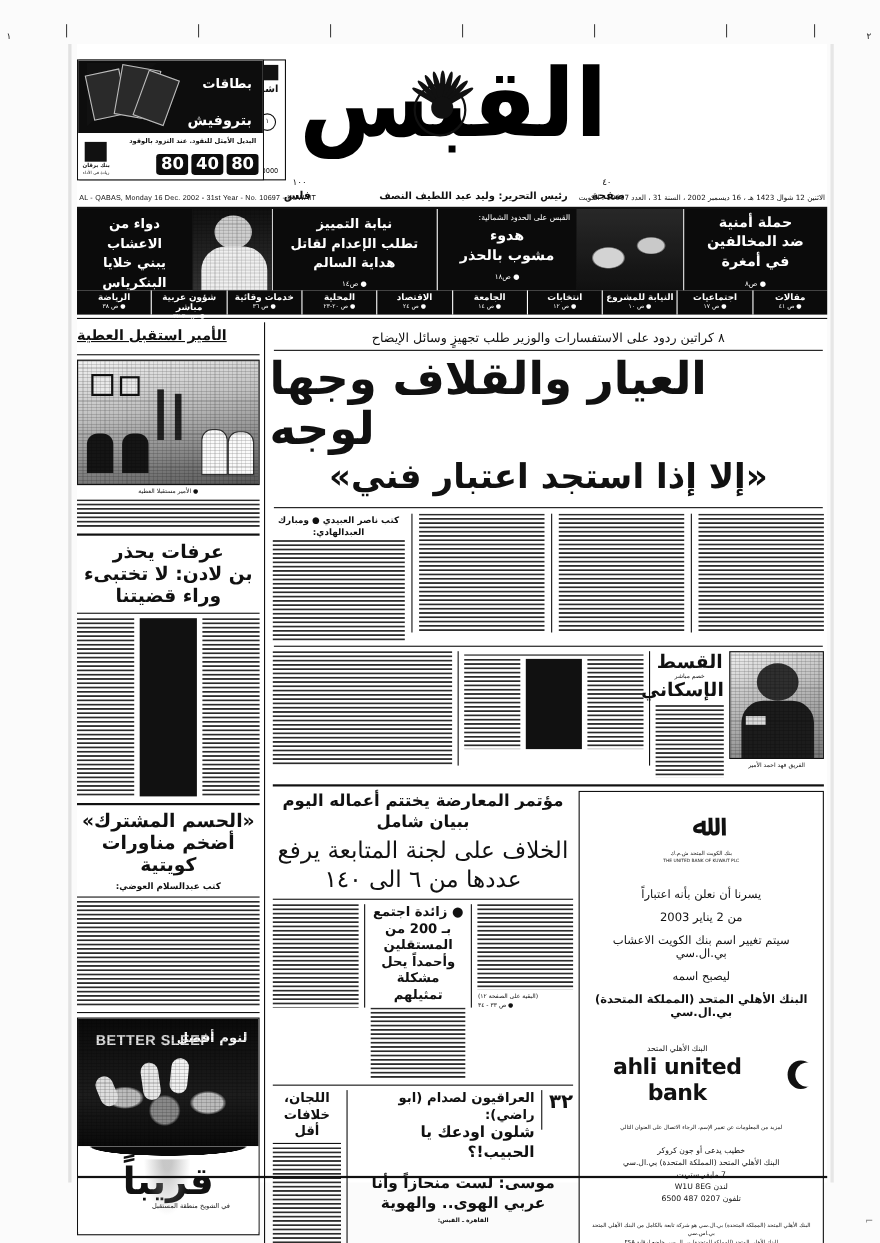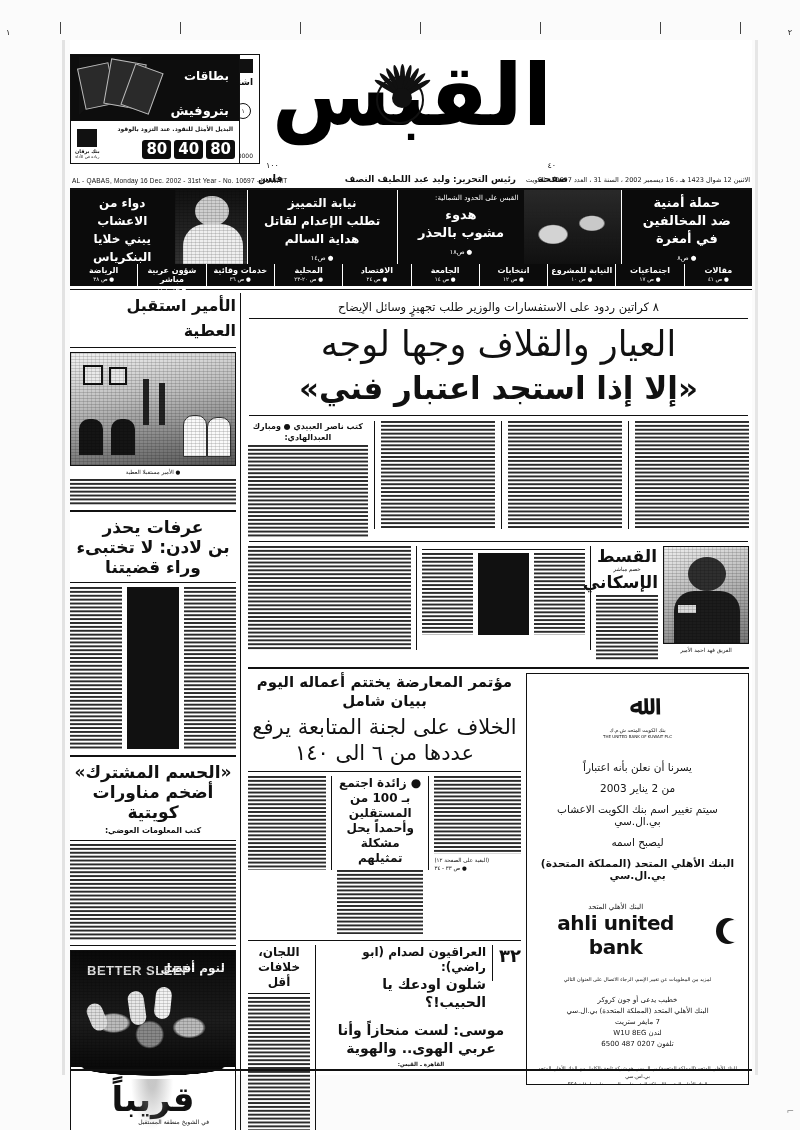--- a/index.html
+++ b/index.html
@@ -128,28 +128,28 @@
   .nav-p{font-size:5.5px;margin-top:1px;}
 
   
   .body-grid{position:relative;display:flex;}
   .col-right{width:166px;}
   .col-mid{flex:1;}
   .gut{width:1px;background:#111;margin:0 4px;}
 
   .kicker{font-size:11.5px;text-align:center;line-height:16px;padding:6px 4px 1px;}
   .head-xl{
-    font-size:35px;font-weight:normal;text-align:center;line-height:46px;
+    font-size:41px;font-weight:bold;text-align:left;line-height:46px;
     letter-spacing:-1px;
   }
   .head-xl2{
     font-size:31px;font-weight:bold;text-align:center;line-height:38px;letter-spacing:-1px;
   }
   .head-r{font-size:17px;font-weight:bold;text-align:center;line-height:20px;}
-  .head-r2{font-size:16px;font-weight:bold;text-align:right;line-height:25px;letter-spacing:-.5px;}
+  .head-r2{font-size:13px;font-weight:bold;text-align:left;line-height:25px;letter-spacing:-.5px;text-decoration:underline;}
   .head-mid{font-size:15px;font-weight:bold;text-align:center;line-height:19px;}
   .head-mid2{font-size:21px;font-weight:normal;text-align:center;line-height:26px;letter-spacing:-.5px;}
   .head-s{font-size:12px;font-weight:bold;text-align:center;line-height:15px;}
   .head-s2{font-size:14px;font-weight:bold;text-align:center;line-height:18px;}
   .byline{font-size:8px;text-align:center;font-weight:bold;line-height:11px;}
   .caption{font-size:5.5px;text-align:center;line-height:8px;}
 
   
   .txt{
     --lh:4.2px;
@@ -503,21 +503,21 @@
             <div class="rule hr1" style="margin:5px 0 4px"></div>
 
             <div style="display:flex;gap:5px">
               <div style="flex:1">
                 <div class="txt tight" style="height:78px"></div>
                 <div class="caption" style="margin-top:2px;text-align:left">(البقية على الصفحة ١٢)</div>
                 <div class="caption" style="text-align:left">● ص ٣٣ - ٣٤</div>
               </div>
               <div class="vr" style="height:94px"></div>
               <div style="flex:1">
-                <div class="head-s">● زائدة اجتمع بـ 100 من المستقلين</div>
+                <div class="head-s">● زائدة اجتمع بـ 200 من المستقلين</div>
                 <div class="head-s">وأحمداً يحل مشكلة تمثيلهم</div>
                 <div class="txt tight" style="height:64px;margin-top:4px"></div>
               </div>
               <div class="vr" style="height:94px"></div>
               <div style="flex:.9">
                 <div class="txt tight" style="height:94px"></div>
               </div>
             </div>
 
             <div class="rule hr1" style="margin:6px 0 4px"></div>
@@ -584,21 +584,21 @@
           <div class="txt tight" style="height:162px"></div>
           <div class="vr" style="height:162px"></div>
           <div class="txt tight" style="height:162px"></div>
         </div>
 
         <div class="rule hr2" style="margin:6px 0 5px"></div>
 
         <div class="head-r">«الحسم المشترك»</div>
         <div class="head-r">أضخم مناورات</div>
         <div class="head-r">كويتية</div>
-        <div class="byline" style="margin-top:3px">كتب المعلومات العوضي:</div>
+        <div class="byline" style="margin-top:3px">كتب عبدالسلام العوضي:</div>
         <div class="rule hr1" style="margin:4px 0 3px"></div>
         <div class="txt tight" style="height:96px"></div>
 
         <div class="rule hr1" style="margin:5px 0 4px"></div>
 
         <div class="ad" style="height:196px;margin-top:2px">
           <div class="sleep-ad" style="height:116px">
             <div style="position:absolute;inset:0;background:
                  radial-gradient(ellipse at 48% 72%, #888 0 10%, transparent 12%),
                  radial-gradient(ellipse at 26% 62%, #bbb 0 8%, transparent 10%),

